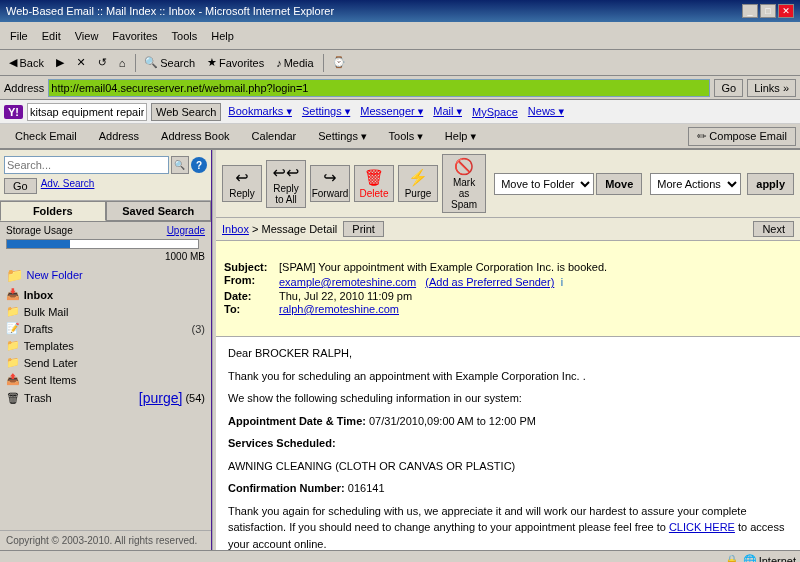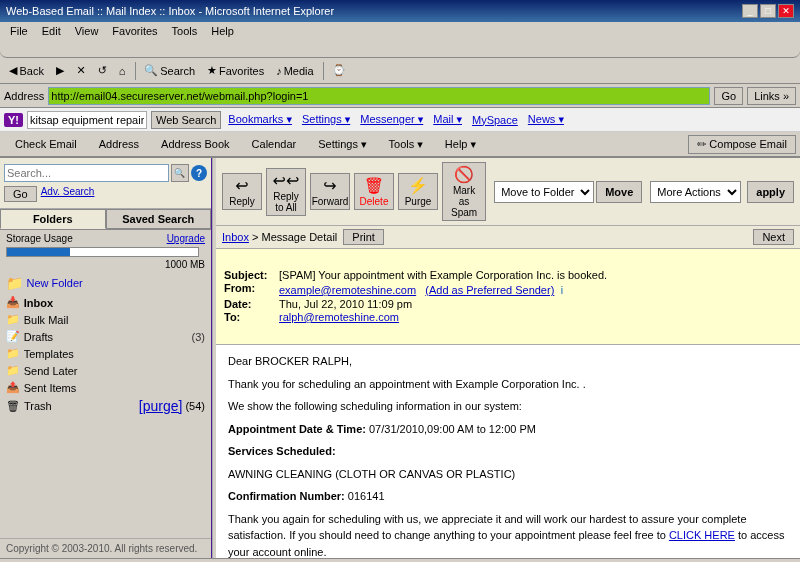--- a/index.html
+++ b/index.html
@@ -26,22 +26,22 @@
       cursor: pointer;
     }
 
     
     .menu-bar {
       background: #d4d0c8;
       display: flex;
       gap: 2px;
       padding: 2px 4px;
       border-bottom: 1px solid #888;
-      height: 36px;
-      border-radius: 7px;
+      height: 28px;
+      align-items: center;
     }
     .menu-item { font-size: 11px; padding: 1px 6px; cursor: pointer; }
 
     
     .toolbar {
       background: #d4d0c8;
       display: flex;
       align-items: center;
       padding: 2px 4px;
       gap: 2px;

